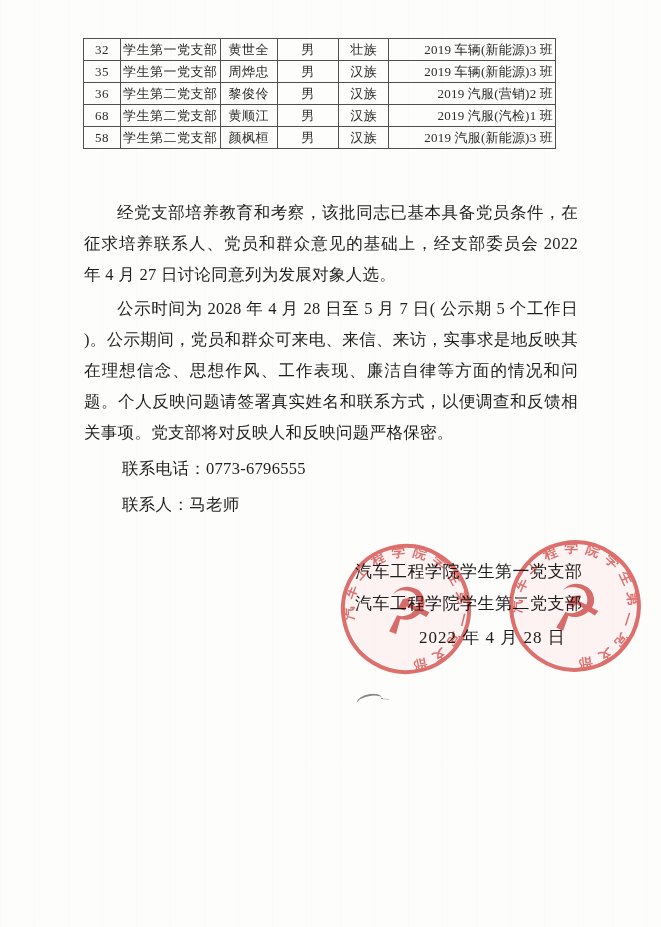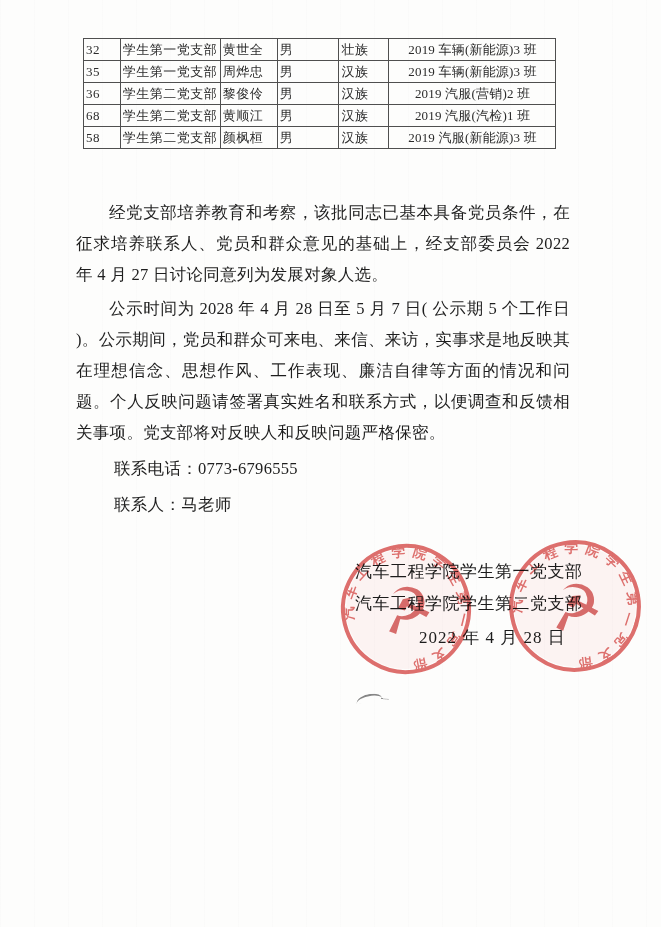--- a/index.html
+++ b/index.html
@@ -18,33 +18,34 @@
   
   .roster{
     position:absolute;left:83px;top:38px;width:473px;
     border-collapse:collapse;
     font-size:13px;
     color:#2b2b2b;
   }
   .roster td{
     border:1px solid #4f4f4f;
     height:21px;
+    text-align:center;
     padding:0 2px;
     white-space:nowrap;
     letter-spacing:0.5px;
   }
   .roster td.cell-class{
-    text-align:center;
+    text-align:right;
     padding-left:3px;
     letter-spacing:0.2px;
   }
 
   
   .content{
-    position:absolute;left:76px;top:197px;width:494px;
+    position:absolute;left:84px;top:197px;width:494px;
     font-size:16.5px;line-height:31px;
     font-weight:500;
     color:#1e1e1e;
   }
   .para{
     margin:0 0 3px 0;
     text-indent:2em;
     text-align:justify;
     letter-spacing:0.3px;
   }

